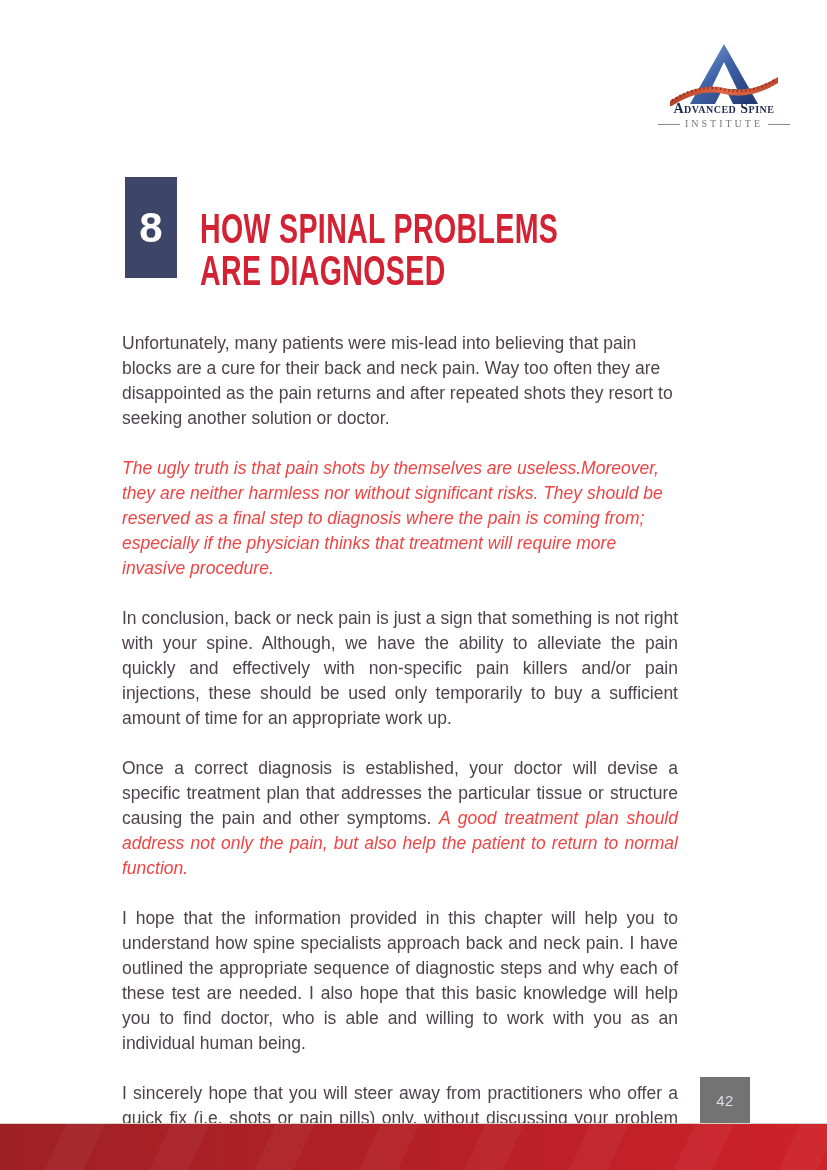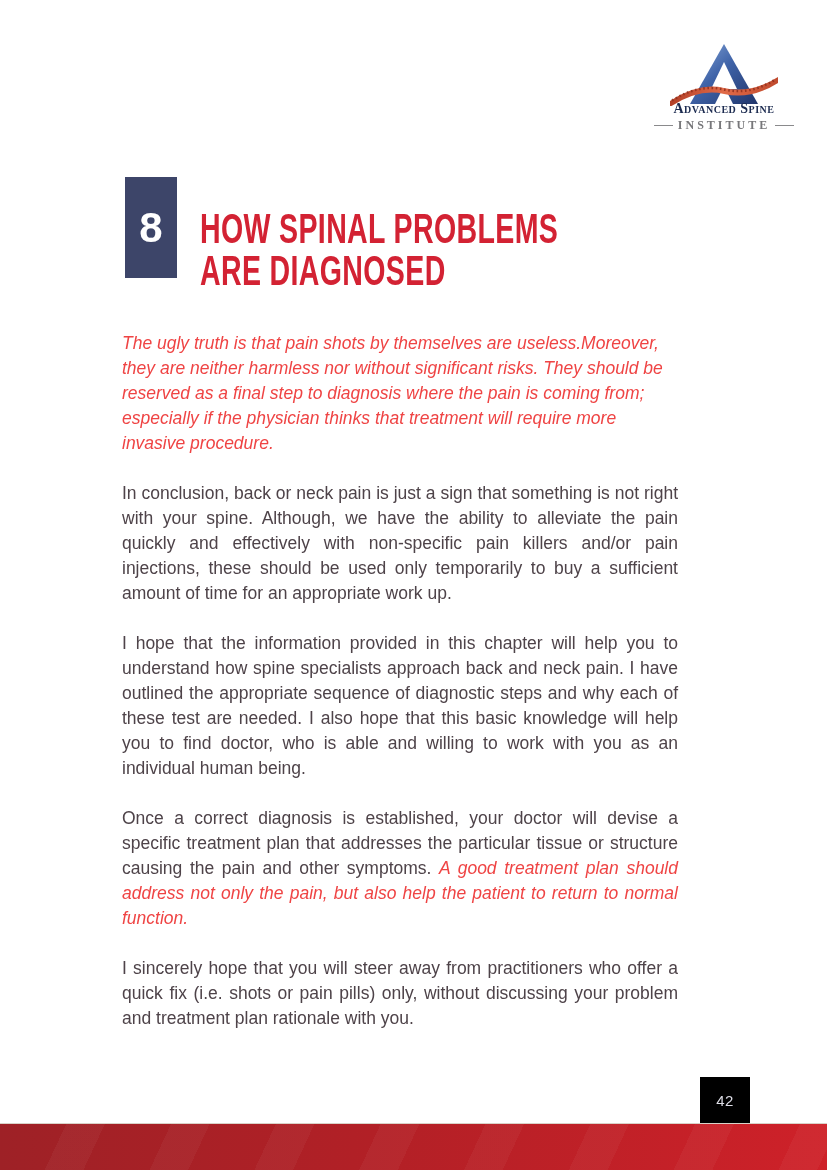--- a/index.html
+++ b/index.html
@@ -38,22 +38,22 @@
     margin-top: 3px;
     display: flex;
     align-items: center;
     gap: 5px;
     width: 100%;
     justify-content: center;
   }
   .institute-rule { height: 0; border-top: 1.5px solid #8a8a8c; width: 22px; }
   .institute-label {
     font-family: "Liberation Serif", serif;
-    font-size: 12px;
-    font-weight: 700;
+    font-size: 10px;
+    font-weight: 400;
     letter-spacing: 3px;
     color: #77777a;
     line-height: 1;
   }
 
   
   .chapter-number-box {
     position: absolute;
     left: 125px;
     top: 177px;
@@ -101,21 +101,21 @@
     font-style: italic;
   }
 
   
   .page-number-badge {
     position: absolute;
     left: 700px;
     top: 1077px;
     width: 50px;
     height: 46px;
-    background: #000000;
+    background: #737373;
     display: flex;
     align-items: center;
     justify-content: center;
     text-align: right;
   }
   .page-number {
     color: #dddde6;
     font-size: 15px;
     letter-spacing: 0.5px;
   }
@@ -178,24 +178,25 @@
   <div class="chapter-number-box">
     <span class="chapter-number">8</span>
   </div>
 
   <div class="chapter-title">
     <div>HOW SPINAL PROBLEMS</div>
     <div>ARE DIAGNOSED</div>
   </div>
 
   <div class="body-col">
+    <p>Unfortunately, many patients were mis-lead into believing that pain blocks are a cure for their back and neck pain. Way too often they are disappointed as the pain returns and after repeated shots they resort to seeking another solution or doctor.</p>
     <p class="red-italic">The ugly truth is that pain shots by themselves are useless.Moreover, they are neither harmless nor without significant risks. They should be reserved as a final step to diagnosis where the pain is coming from; especially if the physician thinks that treatment will require more invasive procedure.</p>
     <p class="p-justify">In conclusion, back or neck pain is just a sign that something is not right with your spine. Although, we have the ability to alleviate the pain quickly and effectively with non-specific pain killers and/or pain injections, these should be used only temporarily to buy a sufficient amount of time for an appropriate work up.</p>
+    <p class="p-justify"><span>Once a correct diagnosis is established, your doctor will devise a specific treatment plan that addresses the particular tissue or structure causing the pain and other symptoms. </span><span class="red-italic">A good treatment plan should address not only the pain, but also help the patient to return to normal function.</span></p>
     <p class="p-justify">I hope that the information provided in this chapter will help you to understand how spine specialists approach back and neck pain. I have outlined the appropriate sequence of diagnostic steps and why each of these test are needed. I also hope that this basic knowledge will help you to find doctor, who is able and willing to work with you as an individual human being.</p>
-    <p class="p-justify"><span>Once a correct diagnosis is established, your doctor will devise a specific treatment plan that addresses the particular tissue or structure causing the pain and other symptoms. </span><span class="red-italic">A good treatment plan should address not only the pain, but also help the patient to return to normal function.</span></p>
     <p class="p-justify">I sincerely hope that you will steer away from practitioners who offer a quick fix (i.e. shots or pain pills) only, without discussing your problem and treatment plan rationale with you.</p>
   </div>
 
   <div class="page-number-badge">
     <span class="page-number">42</span>
   </div>
   <div class="footer-bar"></div>
 
 </div>
 

